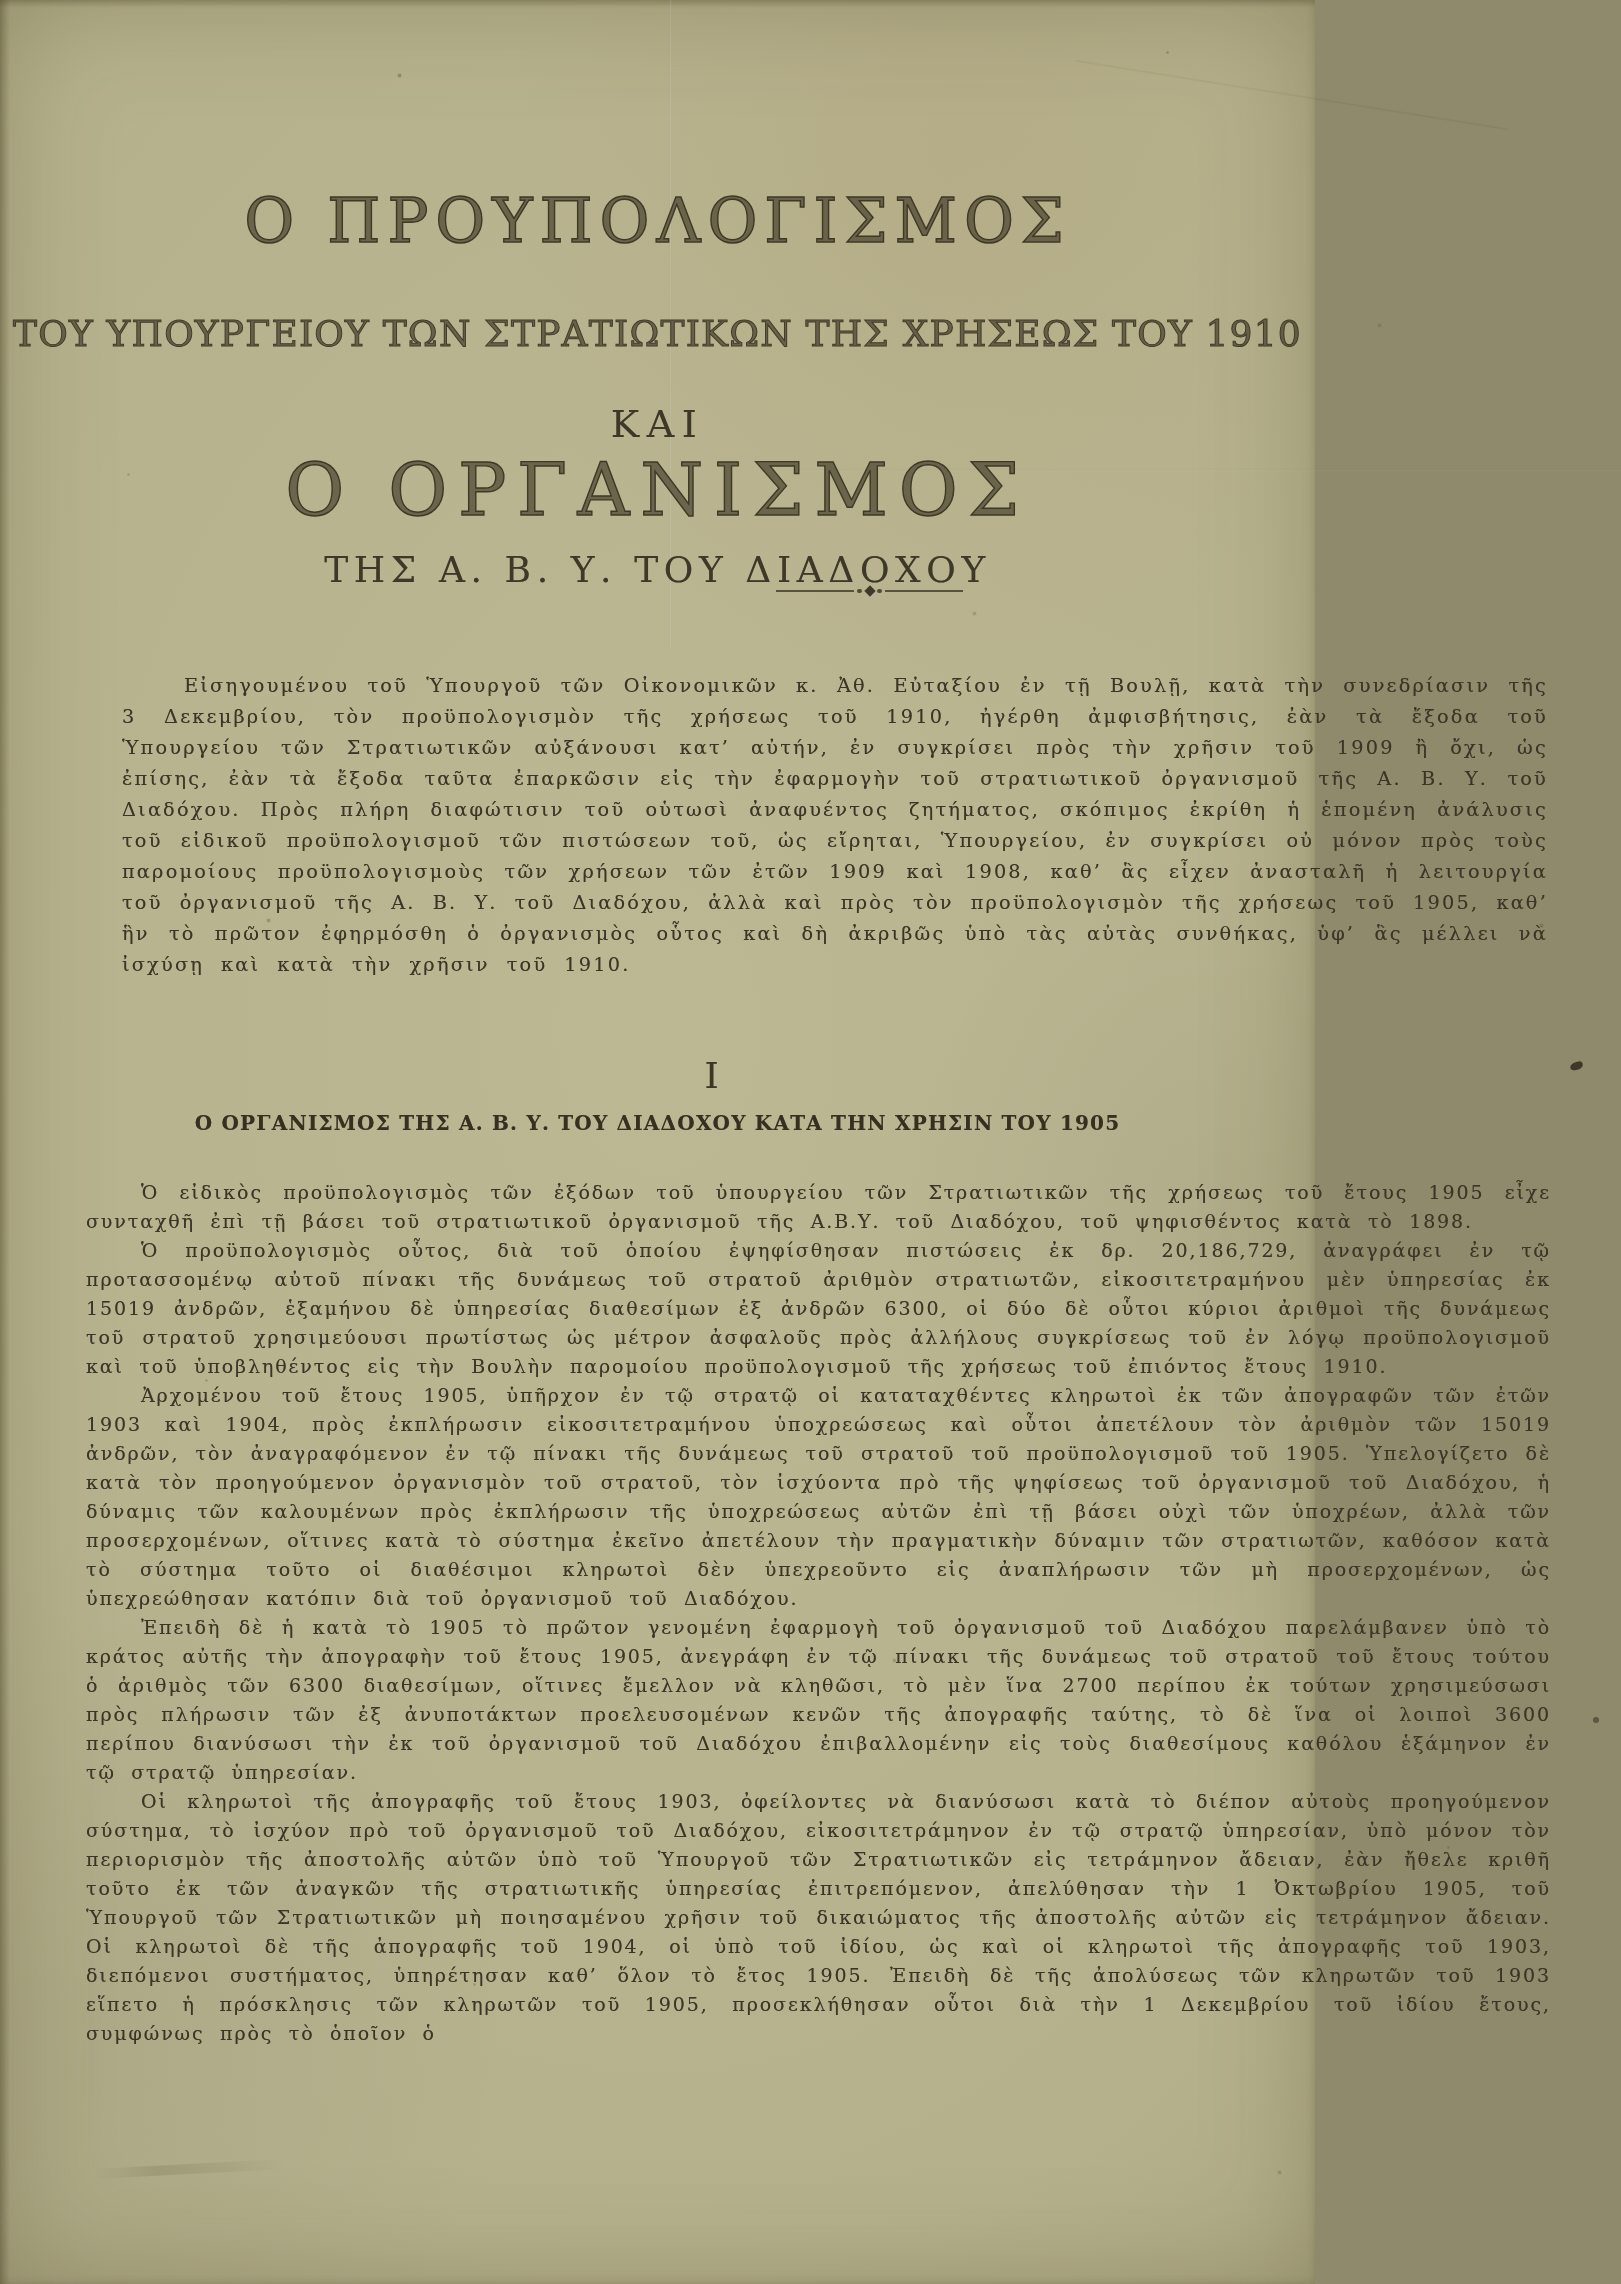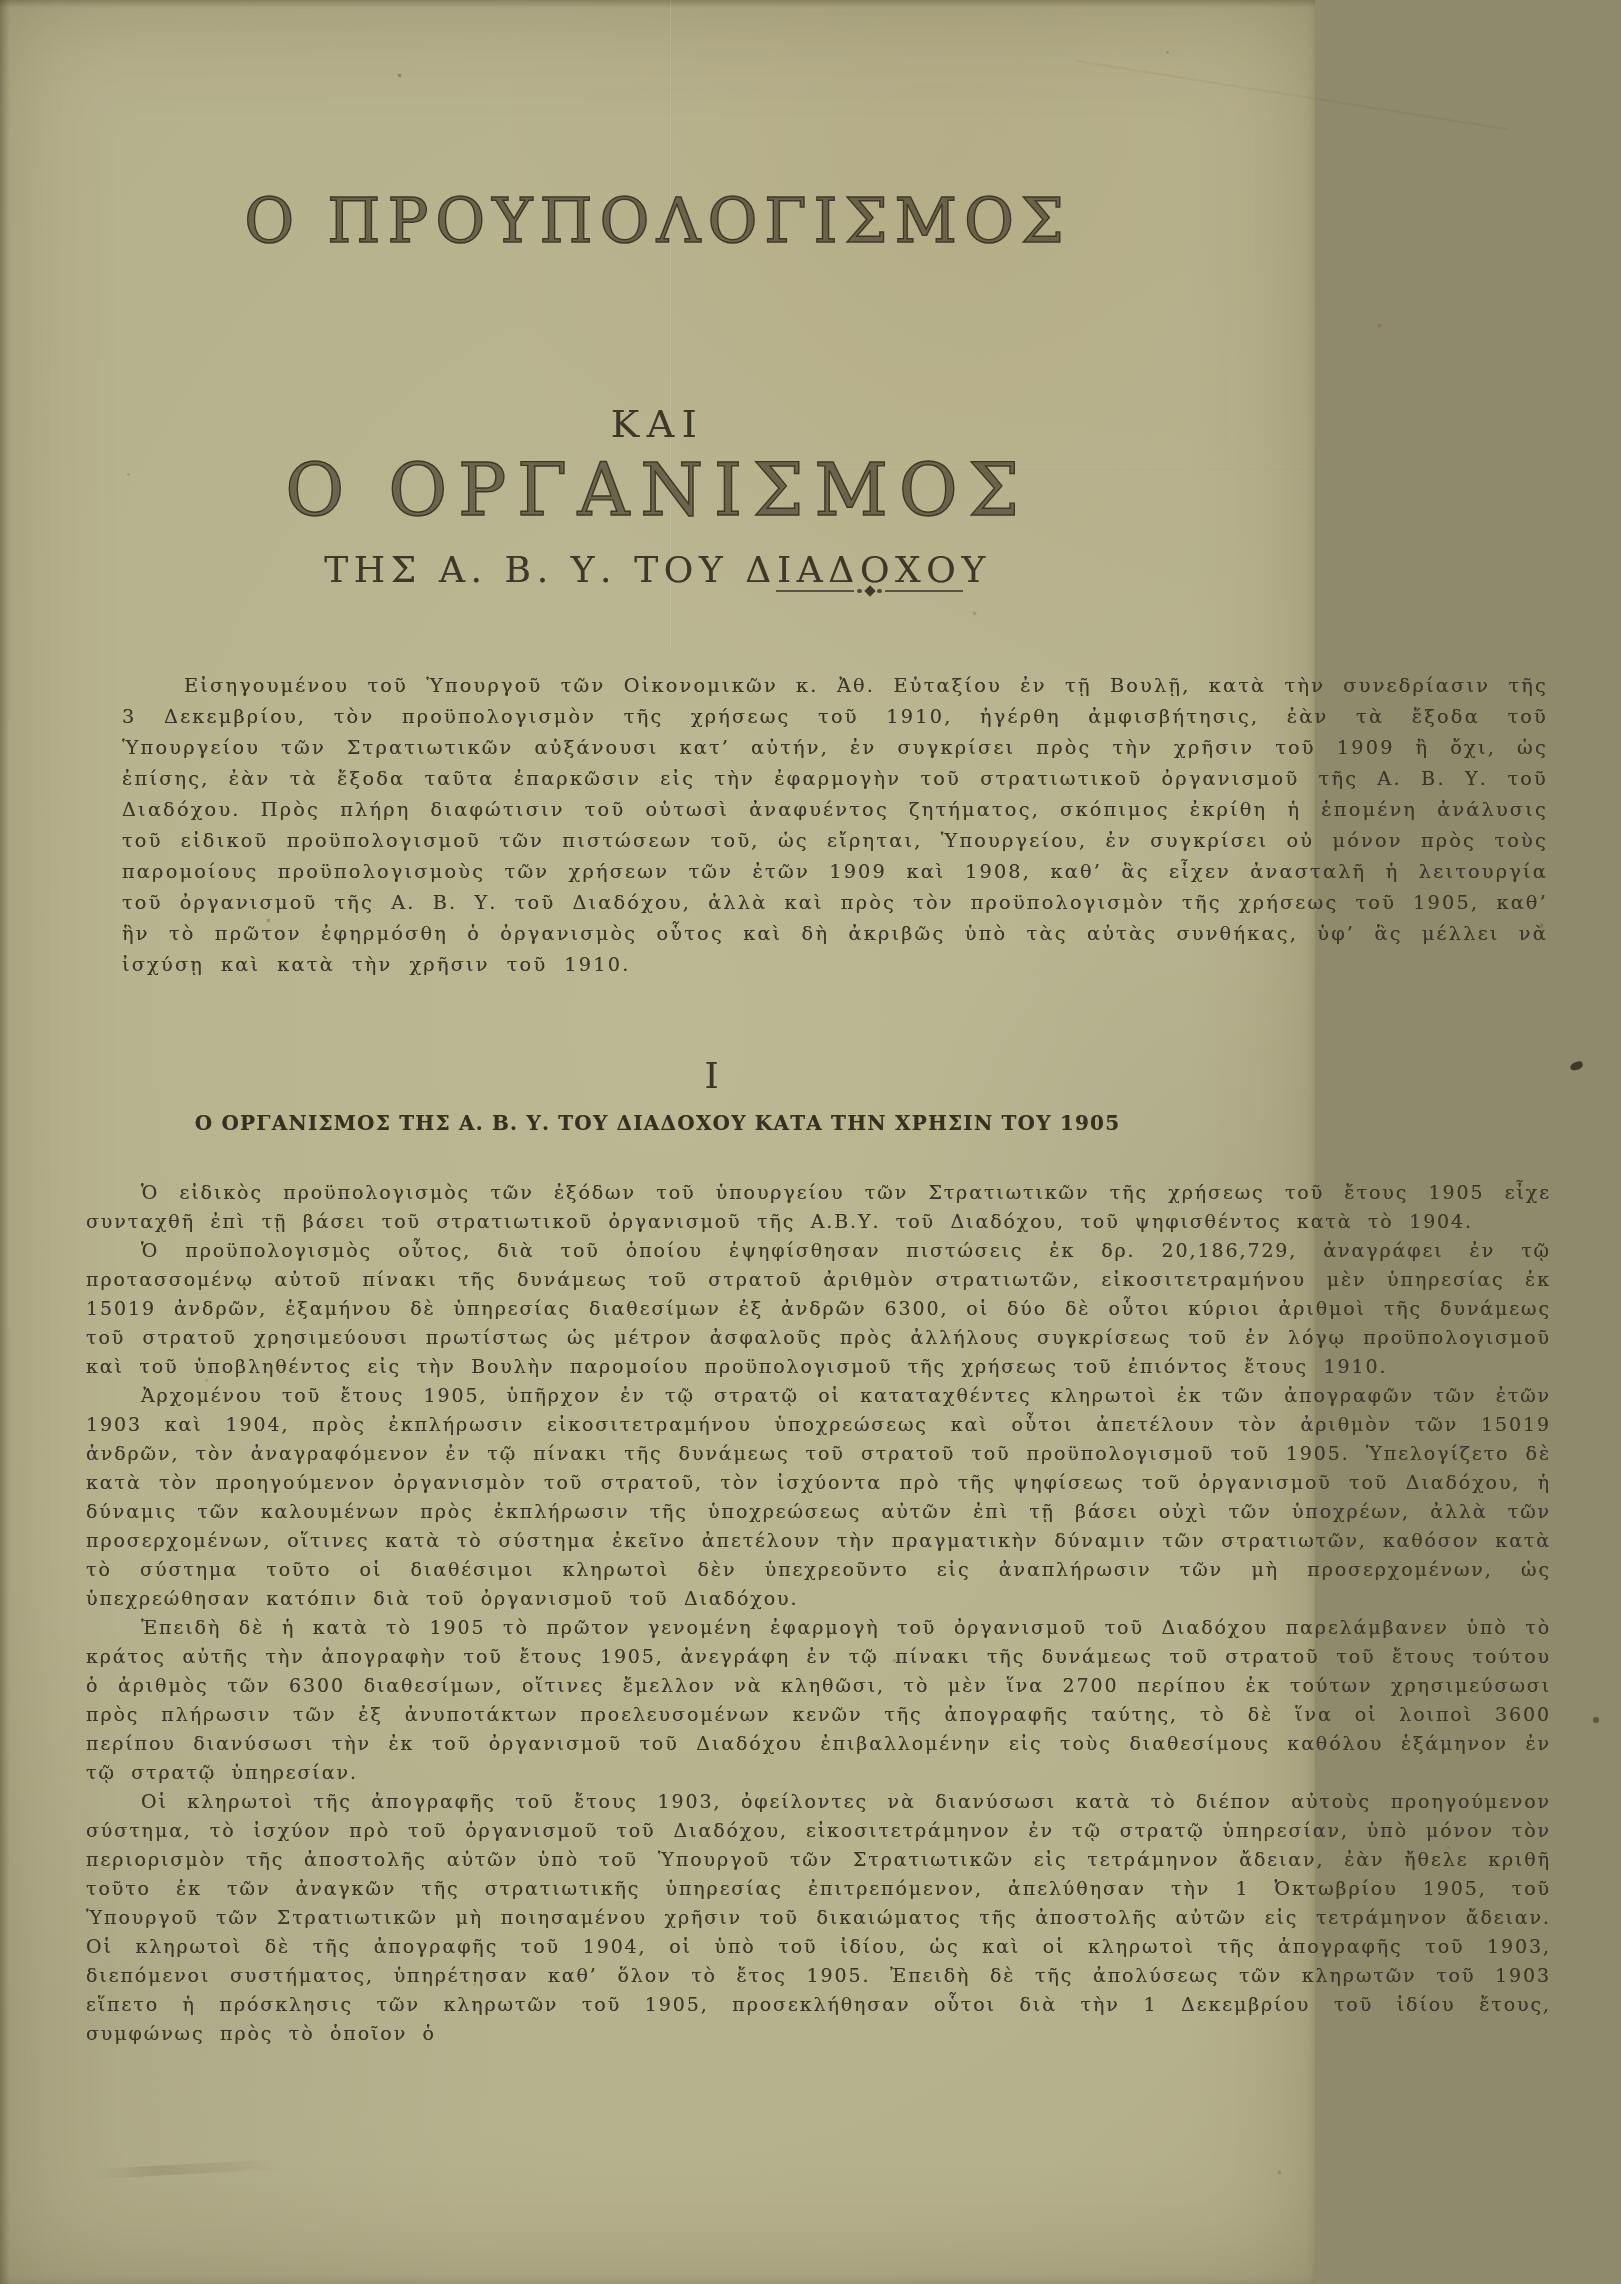--- a/index.html
+++ b/index.html
@@ -98,39 +98,40 @@
 
   <div class="crease-v"></div>
   <div class="crease-h"></div>
   <div class="crease-d"></div>
   <div class="specks"></div>
   <div class="blot-1"></div>
   <div class="blot-2"></div>
   <div class="smudge"></div>
 
   <h1 class="t-center title-main">Ο ΠΡΟΥΠΟΛΟΓΙΣΜΟΣ</h1>
+  <h2 class="t-center title-sub">ΤΟΥ ΥΠΟΥΡΓΕΙΟΥ ΤΩΝ ΣΤΡΑΤΙΩΤΙΚΩΝ ΤΗΣ ΧΡΗΣΕΩΣ ΤΟΥ 1910</h2>
   <div class="t-center kai">ΚΑΙ</div>
   <h2 class="t-center title-second">Ο ΟΡΓΑΝΙΣΜΟΣ</h2>
   <h3 class="t-center title-third">ΤΗΣ Α. Β. Υ. ΤΟΥ ΔΙΑΔΟΧΟΥ</h3>
 
   <div class="divider">
     <span class="rule"></span>
     <span class="dot"></span>
     <span class="diamond"></span>
     <span class="dot"></span>
     <span class="rule"></span>
   </div>
 
   <p class="intro">Εἰσηγουμένου τοῦ Ὑπουργοῦ τῶν Οἰκονομικῶν κ. Ἀθ. Εὐταξίου ἐν τῇ Βουλῇ, κατὰ τὴν συνεδρίασιν τῆς 3 Δεκεμβρίου, τὸν προϋπολογισμὸν τῆς χρήσεως τοῦ 1910, ἠγέρθη ἀμφισβήτησις, ἐὰν τὰ ἔξοδα τοῦ Ὑπουργείου τῶν Στρατιωτικῶν αὐξάνουσι κατ’ αὐτήν, ἐν συγκρίσει πρὸς τὴν χρῆσιν τοῦ 1909 ἢ ὄχι, ὡς ἐπίσης, ἐὰν τὰ ἔξοδα ταῦτα ἐπαρκῶσιν εἰς τὴν ἐφαρμογὴν τοῦ στρατιωτικοῦ ὀργανισμοῦ τῆς Α. Β. Υ. τοῦ Διαδόχου. Πρὸς πλήρη διαφώτισιν τοῦ οὑτωσὶ ἀναφυέντος ζητήματος, σκόπιμος ἐκρίθη ἡ ἑπομένη ἀνάλυσις τοῦ εἰδικοῦ προϋπολογισμοῦ τῶν πιστώσεων τοῦ, ὡς εἴρηται, Ὑπουργείου, ἐν συγκρίσει οὐ μόνον πρὸς τοὺς παρομοίους προϋπολογισμοὺς τῶν χρήσεων τῶν ἐτῶν 1909 καὶ 1908, καθ’ ἃς εἶχεν ἀνασταλῆ ἡ λειτουργία τοῦ ὀργανισμοῦ τῆς Α. Β. Υ. τοῦ Διαδόχου, ἀλλὰ καὶ πρὸς τὸν προϋπολογισμὸν τῆς χρήσεως τοῦ 1905, καθ’ ἣν τὸ πρῶτον ἐφηρμόσθη ὁ ὀργανισμὸς οὗτος καὶ δὴ ἀκριβῶς ὑπὸ τὰς αὐτὰς συνθήκας, ὑφ’ ἃς μέλλει νὰ ἰσχύσῃ καὶ κατὰ τὴν χρῆσιν τοῦ 1910.</p>
 
   <div class="section-number">I</div>
   <h4 class="section-heading">Ο ΟΡΓΑΝΙΣΜΟΣ ΤΗΣ Α. Β. Υ. ΤΟΥ ΔΙΑΔΟΧΟΥ ΚΑΤΑ ΤΗΝ ΧΡΗΣΙΝ ΤΟΥ 1905</h4>
 
   <div class="body-text">
-    <p>Ὁ εἰδικὸς προϋπολογισμὸς τῶν ἐξόδων τοῦ ὑπουργείου τῶν Στρατιωτικῶν τῆς χρήσεως τοῦ ἔτους 1905 εἶχε συνταχθῆ ἐπὶ τῇ βάσει τοῦ στρατιωτικοῦ ὀργανισμοῦ τῆς Α.Β.Υ. τοῦ Διαδόχου, τοῦ ψηφισθέντος κατὰ τὸ 1904.</p>
+    <p>Ὁ εἰδικὸς προϋπολογισμὸς τῶν ἐξόδων τοῦ ὑπουργείου τῶν Στρατιωτικῶν τῆς χρήσεως τοῦ ἔτους 1905 εἶχε συνταχθῆ ἐπὶ τῇ βάσει τοῦ στρατιωτικοῦ ὀργανισμοῦ τῆς Α.Β.Υ. τοῦ Διαδόχου, τοῦ ψηφισθέντος κατὰ τὸ 1898.</p>
     <p>Ὁ προϋπολογισμὸς οὗτος, διὰ τοῦ ὁποίου ἐψηφίσθησαν πιστώσεις ἐκ δρ. 20,186,729, ἀναγράφει ἐν τῷ προτασσομένῳ αὐτοῦ πίνακι τῆς δυνάμεως τοῦ στρατοῦ ἀριθμὸν στρατιωτῶν, εἰκοσιτετραμήνου μὲν ὑπηρεσίας ἐκ 15019 ἀνδρῶν, ἑξαμήνου δὲ ὑπηρεσίας διαθεσίμων ἐξ ἀνδρῶν 6300, οἱ δύο δὲ οὗτοι κύριοι ἀριθμοὶ τῆς δυνάμεως τοῦ στρατοῦ χρησιμεύουσι πρωτίστως ὡς μέτρον ἀσφαλοῦς πρὸς ἀλλήλους συγκρίσεως τοῦ ἐν λόγῳ προϋπολογισμοῦ καὶ τοῦ ὑποβληθέντος εἰς τὴν Βουλὴν παρομοίου προϋπολογισμοῦ τῆς χρήσεως τοῦ ἐπιόντος ἔτους 1910.</p>
     <p>Ἀρχομένου τοῦ ἔτους 1905, ὑπῆρχον ἐν τῷ στρατῷ οἱ καταταχθέντες κληρωτοὶ ἐκ τῶν ἀπογραφῶν τῶν ἐτῶν 1903 καὶ 1904, πρὸς ἐκπλήρωσιν εἰκοσιτετραμήνου ὑποχρεώσεως καὶ οὗτοι ἀπετέλουν τὸν ἀριθμὸν τῶν 15019 ἀνδρῶν, τὸν ἀναγραφόμενον ἐν τῷ πίνακι τῆς δυνάμεως τοῦ στρατοῦ τοῦ προϋπολογισμοῦ τοῦ 1905. Ὑπελογίζετο δὲ κατὰ τὸν προηγούμενον ὀργανισμὸν τοῦ στρατοῦ, τὸν ἰσχύοντα πρὸ τῆς ψηφίσεως τοῦ ὀργανισμοῦ τοῦ Διαδόχου, ἡ δύναμις τῶν καλουμένων πρὸς ἐκπλήρωσιν τῆς ὑποχρεώσεως αὐτῶν ἐπὶ τῇ βάσει οὐχὶ τῶν ὑποχρέων, ἀλλὰ τῶν προσερχομένων, οἵτινες κατὰ τὸ σύστημα ἐκεῖνο ἀπετέλουν τὴν πραγματικὴν δύναμιν τῶν στρατιωτῶν, καθόσον κατὰ τὸ σύστημα τοῦτο οἱ διαθέσιμοι κληρωτοὶ δὲν ὑπεχρεοῦντο εἰς ἀναπλήρωσιν τῶν μὴ προσερχομένων, ὡς ὑπεχρεώθησαν κατόπιν διὰ τοῦ ὀργανισμοῦ τοῦ Διαδόχου.</p>
     <p>Ἐπειδὴ δὲ ἡ κατὰ τὸ 1905 τὸ πρῶτον γενομένη ἐφαρμογὴ τοῦ ὀργανισμοῦ τοῦ Διαδόχου παρελάμβανεν ὑπὸ τὸ κράτος αὐτῆς τὴν ἀπογραφὴν τοῦ ἔτους 1905, ἀνεγράφη ἐν τῷ πίνακι τῆς δυνάμεως τοῦ στρατοῦ τοῦ ἔτους τούτου ὁ ἀριθμὸς τῶν 6300 διαθεσίμων, οἵτινες ἔμελλον νὰ κληθῶσι, τὸ μὲν ἵνα 2700 περίπου ἐκ τούτων χρησιμεύσωσι πρὸς πλήρωσιν τῶν ἐξ ἀνυποτάκτων προελευσομένων κενῶν τῆς ἀπογραφῆς ταύτης, τὸ δὲ ἵνα οἱ λοιποὶ 3600 περίπου διανύσωσι τὴν ἐκ τοῦ ὀργανισμοῦ τοῦ Διαδόχου ἐπιβαλλομένην εἰς τοὺς διαθεσίμους καθόλου ἑξάμηνον ἐν τῷ στρατῷ ὑπηρεσίαν.</p>
     <p>Οἱ κληρωτοὶ τῆς ἀπογραφῆς τοῦ ἔτους 1903, ὀφείλοντες νὰ διανύσωσι κατὰ τὸ διέπον αὐτοὺς προηγούμενον σύστημα, τὸ ἰσχύον πρὸ τοῦ ὀργανισμοῦ τοῦ Διαδόχου, εἰκοσιτετράμηνον ἐν τῷ στρατῷ ὑπηρεσίαν, ὑπὸ μόνον τὸν περιορισμὸν τῆς ἀποστολῆς αὐτῶν ὑπὸ τοῦ Ὑπουργοῦ τῶν Στρατιωτικῶν εἰς τετράμηνον ἄδειαν, ἐὰν ἤθελε κριθῆ τοῦτο ἐκ τῶν ἀναγκῶν τῆς στρατιωτικῆς ὑπηρεσίας ἐπιτρεπόμενον, ἀπελύθησαν τὴν 1 Ὀκτωβρίου 1905, τοῦ Ὑπουργοῦ τῶν Στρατιωτικῶν μὴ ποιησαμένου χρῆσιν τοῦ δικαιώματος τῆς ἀποστολῆς αὐτῶν εἰς τετράμηνον ἄδειαν. Οἱ κληρωτοὶ δὲ τῆς ἀπογραφῆς τοῦ 1904, οἱ ὑπὸ τοῦ ἰδίου, ὡς καὶ οἱ κληρωτοὶ τῆς ἀπογραφῆς τοῦ 1903, διεπόμενοι συστήματος, ὑπηρέτησαν καθ’ ὅλον τὸ ἔτος 1905. Ἐπειδὴ δὲ τῆς ἀπολύσεως τῶν κληρωτῶν τοῦ 1903 εἵπετο ἡ πρόσκλησις τῶν κληρωτῶν τοῦ 1905, προσεκλήθησαν οὗτοι διὰ τὴν 1 Δεκεμβρίου τοῦ ἰδίου ἔτους, συμφώνως πρὸς τὸ ὁποῖον ὁ</p>
   </div>
 
 </div>
 
 
 </body></html>

